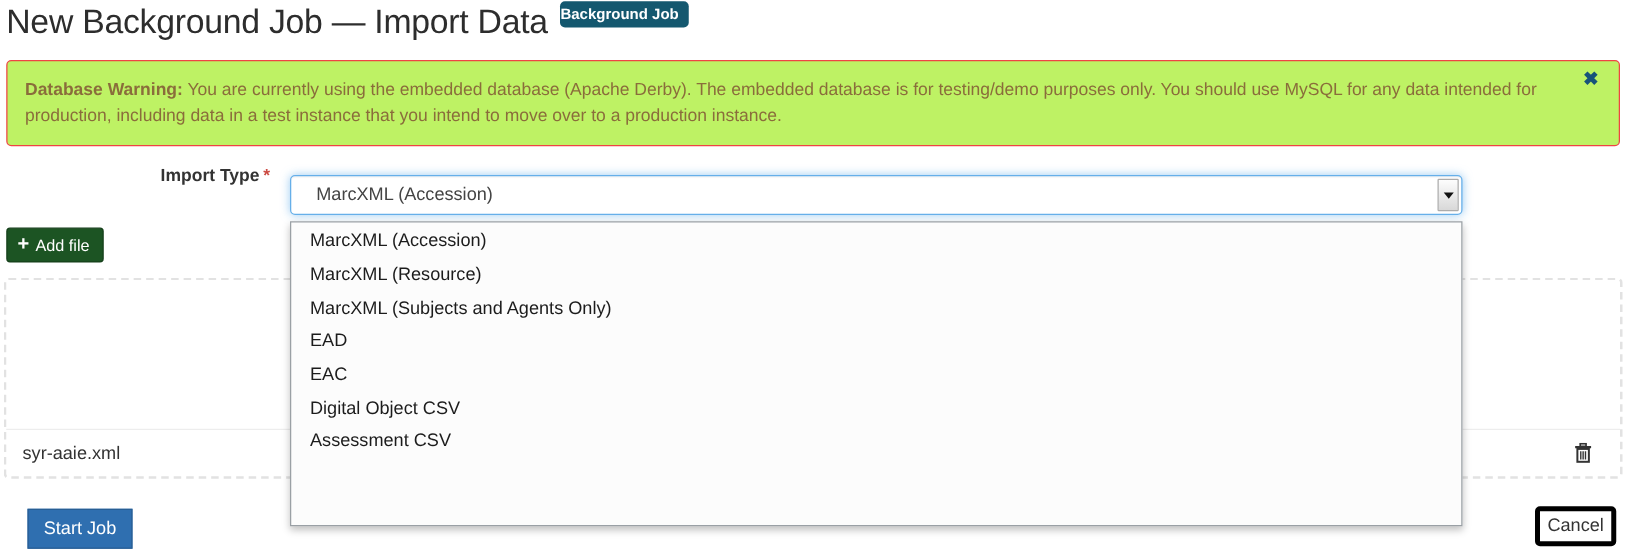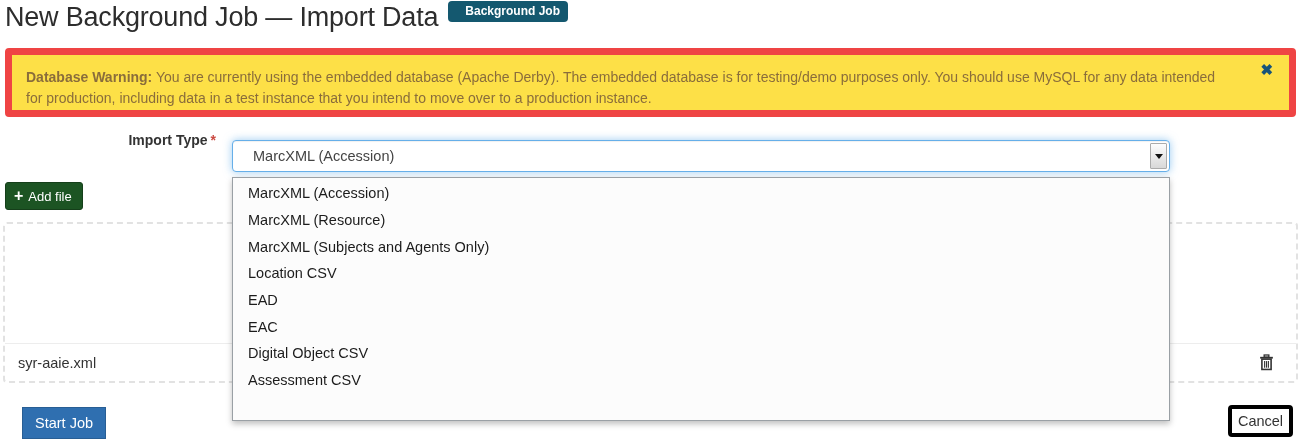--- a/index.html
+++ b/index.html
@@ -2,24 +2,24 @@
 <html><head>
 <meta charset="utf-8">
 <style>
   * { box-sizing: border-box; margin: 0; padding: 0; }
   html, body { width: 1302px; height: 443px; background: #fff; font-family: "Liberation Sans", sans-serif; }
   #app { position: relative; width: 1302px; height: 443px; overflow: hidden; background: #fff; }
 
   
   .title-row { position: absolute; left: 5px; top: 0px; display: flex; align-items: flex-start; }
   .page-title { font-size: 27px; font-weight: 400; color: #2d2d2d; line-height: 34px; letter-spacing: -0.2px; }
-  .badge { margin-left: 10px; margin-top: 1px; background: #14586f; color: #fff; font-size: 12px; font-weight: 700; padding: 3px 8px 4px 17px; border-radius: 4px; white-space: nowrap; }
+  .badge { margin-left: 10px; margin-top: 1px; background: #14586f; color: #fff; font-size: 12px; font-weight: 700; padding: 3px 8px 4px 0; border-radius: 4px; white-space: nowrap; }
 
   
-  .alert { position: absolute; left: 5px; top: 48px; width: 1291px; height: 69px; background: #fde047; border: 7px solid #ef4444; border-radius: 4px; color: #8a6d3b; font-size: 14px; line-height: 21px; padding: 12px 60px 18px 14px; }
+  .alert { position: absolute; left: 5px; top: 48px; width: 1291px; height: 69px; background: #bef264; border: 1px solid #ef4444; border-radius: 4px; color: #8a6d3b; font-size: 14px; line-height: 21px; padding: 12px 60px 18px 14px; }
   .alert b { font-weight: 700; }
   .alert-close { position: absolute; right: 16px; top: 7px; color: #17537a; font-size: 15px; font-weight: 700; cursor: pointer; line-height: 1; }
 
   
   .field-label { position: absolute; left: 0; top: 132px; width: 216px; text-align: right; font-size: 14px; font-weight: 700; color: #333; }
   .req { color: #cb4a42; font-weight: 700; margin-left: 3px; }
 
   .select-box { position: absolute; left: 232px; top: 140px; width: 938px; height: 32px; background: #fff; border: 1px solid #66afe9; border-radius: 4px; box-shadow: 0 0 8px rgba(102,175,233,.65), inset 0 1px 1px rgba(0,0,0,.06); display: flex; align-items: center; cursor: pointer; }
   .select-value { flex: 1; padding-left: 20px; font-size: 14.5px; color: #444; }
   .select-arrow-btn { width: 17px; height: 26px; margin-right: 2px; background: linear-gradient(#fdfdfd, #d8d8d8); border: 1px solid #ababab; border-radius: 1px; display: flex; align-items: center; justify-content: center; }
@@ -69,21 +69,20 @@
     <span class="select-value">MarcXML (Accession)</span>
     <span class="select-arrow-btn">
         <span class="tri"></span>
       </span>
   </div>
 
   <div class="dropdown">
     <div class="option">MarcXML (Accession)</div>
     <div class="option">MarcXML (Resource)</div>
     <div class="option">MarcXML (Subjects and Agents Only)</div>
-    <div class="option">Location CSV</div>
     <div class="option">EAD</div>
     <div class="option">EAC</div>
     <div class="option">Digital Object CSV</div>
     <div class="option">Assessment CSV</div>
   </div>
 
   <button class="btn-add-file">
     <span class="plus">+</span>
     <span>Add file</span>
   </button>

